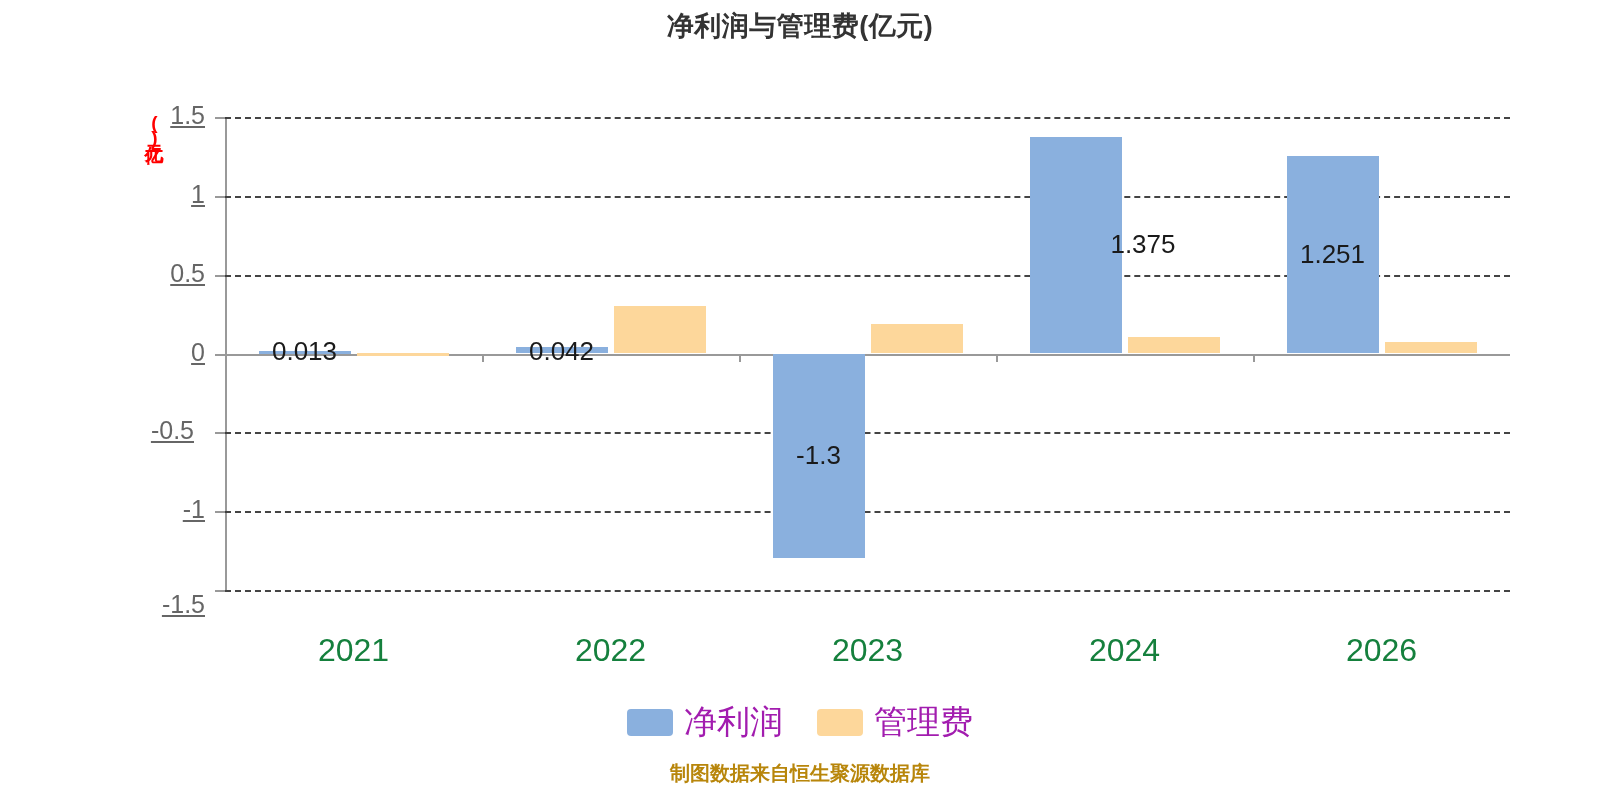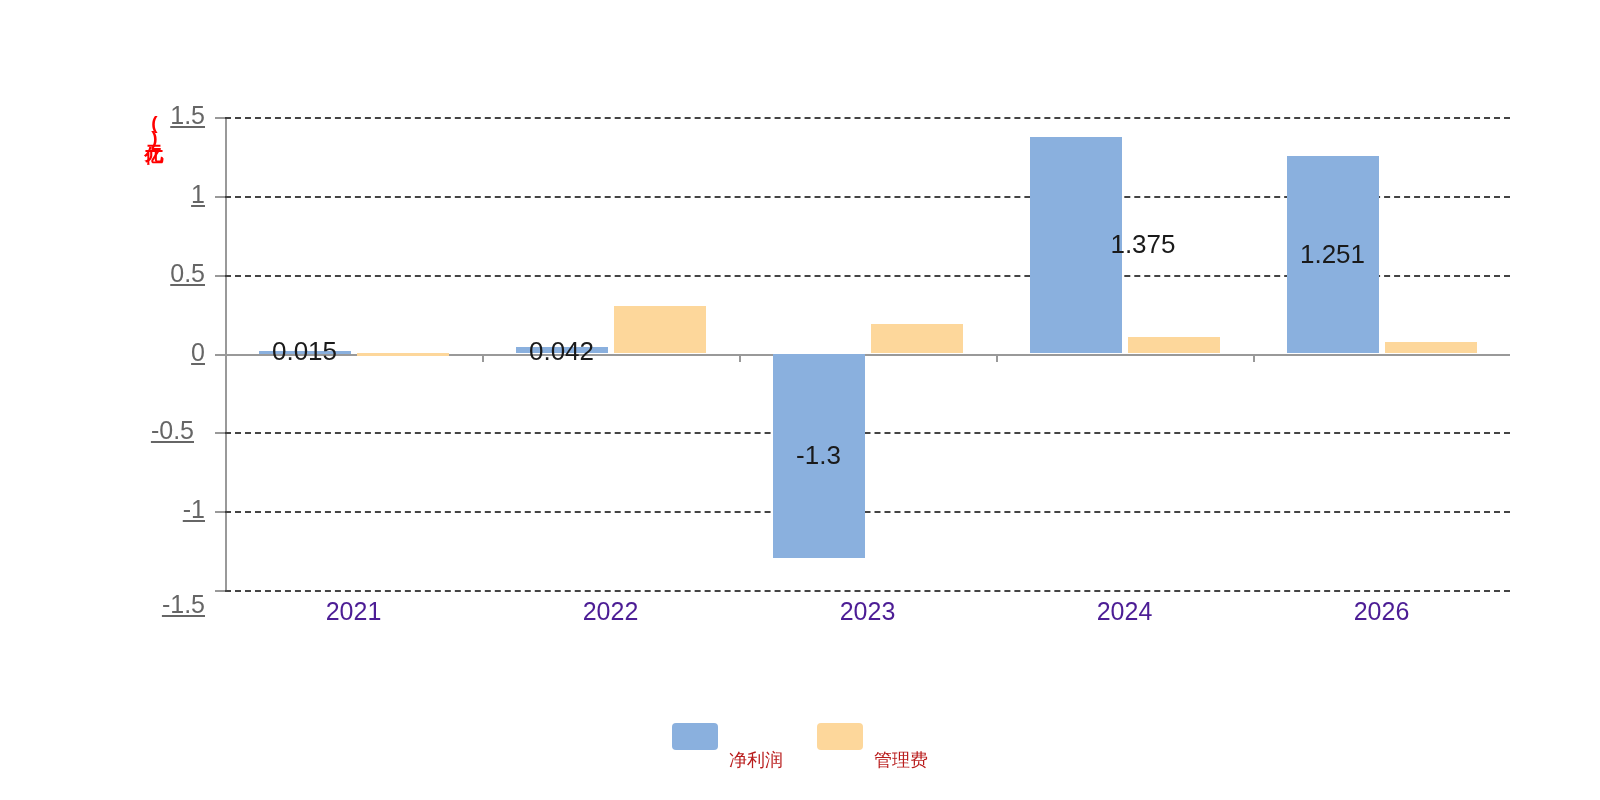--- a/index.html
+++ b/index.html
@@ -82,25 +82,25 @@
     border-top: 2px solid #999999;
   }
   .x-tick-mark {
     position: absolute;
     width: 0;
     height: 8px;
     border-left: 2px solid #999999;
   }
   .x-tick-label {
     position: absolute;
-    font-size: 25px;
-    color: #4c1d95;
+    font-size: 32px;
+    color: #15803d;
     text-align: center;
     width: 140px;
-    top: 597px;
+    top: 632px;
   }
 
   
   .y-unit-label {
     position: absolute;
     left: 138px;
     top: 112px;
     width: 26px;
     font-size: 19px;
     color: #ff0000;
@@ -143,42 +143,42 @@
     gap: 11px;
   }
   .legend-swatch {
     width: 46px;
     height: 27px;
     border-radius: 4px;
   }
   .legend-swatch.net   { background: #8ab0de; }
   .legend-swatch.admin { background: #fdd79b; }
   .legend-text {
-    font-size: 18px;
-    color: #b91c1c;
-    margin-top: 48px;
+    font-size: 33px;
+    color: #a21caf;
   }
 
   
   .footer-note {
     position: absolute;
     left: 0;
     top: 760px;
     width: 1600px;
     text-align: center;
     font-size: 20px;
     font-weight: bold;
     color: #b8860b;
   }
 </style>
 </head>
 <body>
 
 <div id="chart-root">
 
+  <div class="chart-title">净利润与管理费(亿元)</div>
 
   <div class="y-unit-label">(亿元)</div>
 
   <div class="y-axis-spine"></div>
 
   <div id="grid-layer">
       <div class="gridline" style="left: 225px; width: 1285px; top: 117px;"></div>
       <div class="gridline" style="left: 225px; width: 1285px; top: 195.833px;"></div>
       <div class="gridline" style="left: 225px; width: 1285px; top: 274.667px;"></div>
       <div class="gridline zero" style="left: 225px; width: 1285px; top: 353.5px;"></div>
@@ -211,21 +211,21 @@
       <div class="x-tick-mark" style="left: 739px; top: 353.5px;"></div>
       <div class="x-tick-label" style="left: 797.5px;">2023</div>
       <div class="x-tick-mark" style="left: 996px; top: 353.5px;"></div>
       <div class="x-tick-label" style="left: 1054.5px;">2024</div>
       <div class="x-tick-mark" style="left: 1253px; top: 353.5px;"></div>
       <div class="x-tick-label" style="left: 1311.5px;">2026</div>
     </div>
 
   <div id="bar-layer">
       <div class="bar bar-net" style="left: 258.5px; top: 351.135px; width: 92px; height: 3px;"></div>
-      <div class="bar-label" style="width: 200px; left: 204.5px; top: 335.5px;">0.015</div>
+      <div class="bar-label" style="width: 200px; left: 204.5px; top: 335.5px;">0.013</div>
       <div class="bar bar-net" style="left: 515.5px; top: 346.878px; width: 92px; height: 6.622px;"></div>
       <div class="bar-label" style="width: 200px; left: 461.5px; top: 335.5px;">0.042</div>
       <div class="bar bar-net" style="left: 772.5px; top: 353.5px; width: 92px; height: 204.967px;"></div>
       <div class="bar-label" style="width: 200px; left: 718.5px; top: 439.983px;">-1.3</div>
       <div class="bar bar-net" style="left: 1029.5px; top: 136.708px; width: 92px; height: 216.792px;"></div>
       <div class="bar-label" style="width: 200px; left: 975.5px; top: 229.104px; text-align: right;">1.375</div>
       <div class="bar bar-net" style="left: 1286.5px; top: 156.259px; width: 92px; height: 197.241px;"></div>
       <div class="bar-label" style="width: 200px; left: 1232.5px; top: 238.88px;">1.251</div>
       <div class="bar bar-admin" style="left: 356.5px; top: 352.712px; width: 92px; height: 3px;"></div>
       <div class="bar bar-admin" style="left: 613.5px; top: 306.2px; width: 92px; height: 47.3px;"></div>
@@ -238,13 +238,14 @@
       <div class="legend-item">
         <span class="legend-swatch net"></span>
         <span class="legend-text">净利润</span>
       </div>
       <div class="legend-item">
         <span class="legend-swatch admin"></span>
         <span class="legend-text">管理费</span>
       </div>
     </div>
 
+  <div class="footer-note">制图数据来自恒生聚源数据库</div>
 </div>
 
 </body></html>

